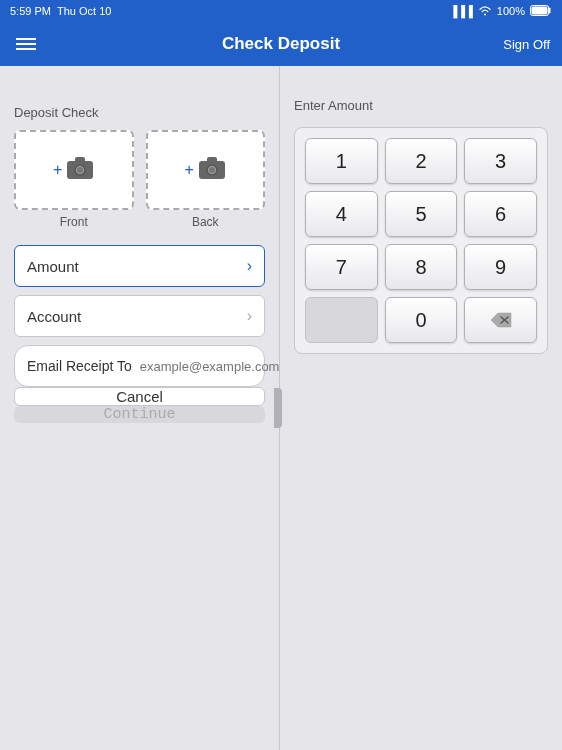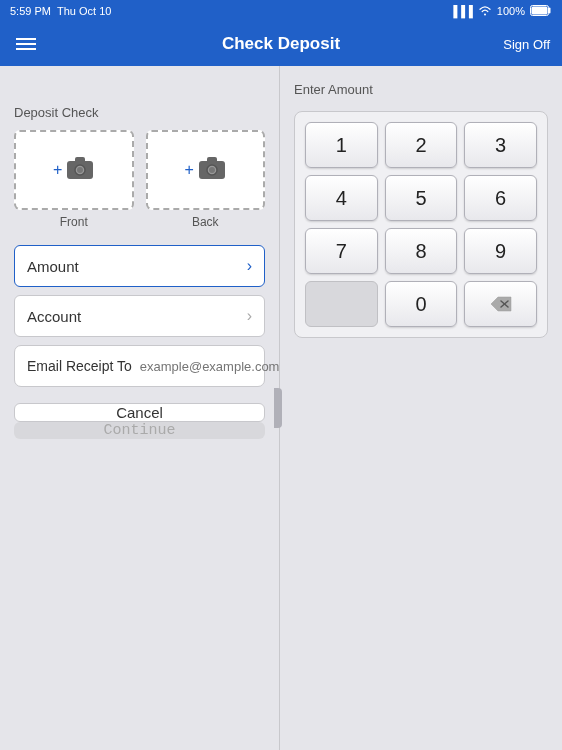--- a/index.html
+++ b/index.html
@@ -150,27 +150,26 @@
       color: #2060c8;
     }
     .form-field.inactive .form-field-arrow {
       color: #aaa;
     }
 
     
     .email-field {
       background: white;
       border: 1px solid #c8c8cc;
-      border-radius: 7px;
+      border-radius: 14px;
       padding: 0 12px;
       height: 42px;
       display: flex;
       align-items: center;
       gap: 8px;
-      margin-bottom: 16px;
     }
     .email-label {
       font-size: 14px;
       color: #333;
       white-space: nowrap;
     }
     .email-input {
       border: none;
       outline: none;
       font-size: 13px;
@@ -203,20 +202,21 @@
       color: #aaa;
       cursor: default;
       font-family: Liberation Mono, monospace;
     }
 
     
     .right-panel {
       flex: 1;
       padding: 16px 14px;
       background: #e5e5ea;
+      margin-top: 16px;
     }
     .right-section-title {
       font-size: 13px;
       color: #555;
       margin-bottom: 14px;
     }
 
     
     .numpad-container {
       background: #f0f0f3;

